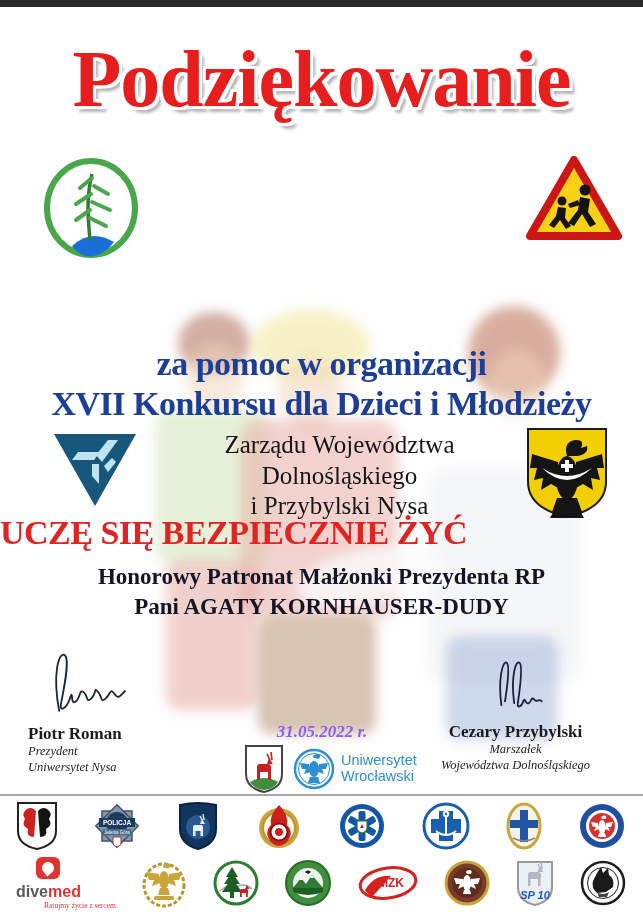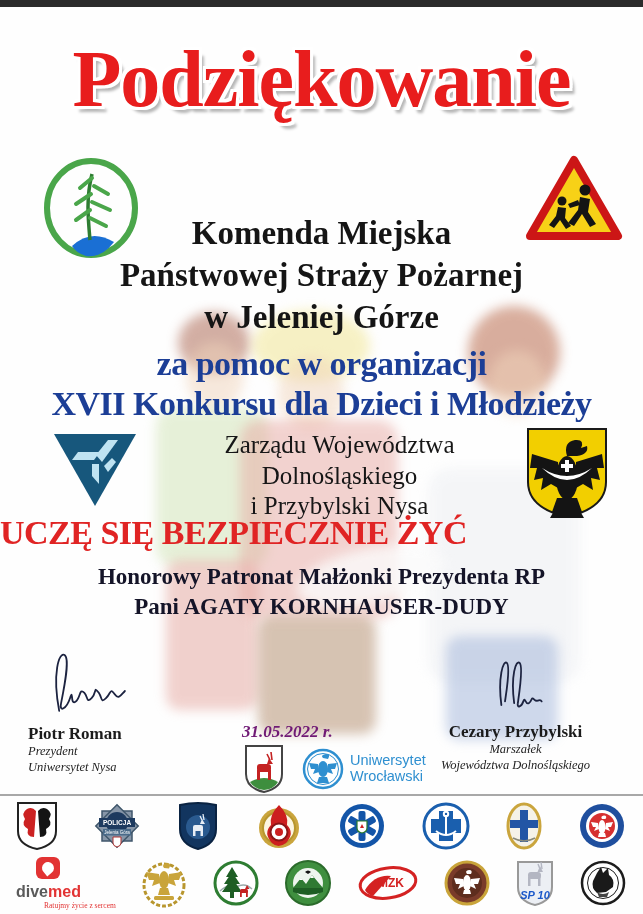--- a/index.html
+++ b/index.html
@@ -28,23 +28,23 @@
     font-size:25px;font-weight:normal;line-height:1.22;color:#161616;padding-left:18px;}
   .slogan{position:absolute;top:514px;left:0;width:100%;text-align:left;
     font-size:34px;font-weight:bold;color:#e02424;letter-spacing:-.5px;}
   .patronage{position:absolute;top:562px;left:0;width:100%;text-align:center;
     font-size:23px;font-weight:bold;line-height:1.3;color:#141428;}
   
   .sig-left{position:absolute;left:28px;top:646px;width:200px;}
   .sig-right{position:absolute;left:408px;top:652px;width:215px;text-align:center;}
   .sig-name{font-size:17px;font-weight:bold;color:#1b1b1b;margin-top:2px;}
   .sig-role{font-size:12.5px;font-style:italic;color:#222;line-height:1.25;}
-  .date{position:absolute;left:242px;top:722px;width:160px;
-    font-size:17px;font-style:italic;font-weight:bold;color:#701a75;}
-  .center-logos{position:absolute;left:244px;top:744px;display:flex;align-items:center;gap:18px;}
+  .date{position:absolute;left:242px;top:722px;width:160px;text-align:center;
+    font-size:17px;font-style:italic;font-weight:bold;color:#8b5cf6;}
+  .center-logos{position:absolute;left:244px;top:744px;display:flex;align-items:center;gap:9px;}
   .uni{display:flex;align-items:center;gap:6px;}
   .uni-text{font-family:"Liberation Sans",sans-serif;font-size:14.5px;line-height:1.1;
     color:#2e8fd0;text-align:left;}
   .divider{position:absolute;top:794px;left:0;width:643px;height:2px;background:#a8a8a8;}
   
   .logo-row{position:absolute;left:16px;width:611px;height:52px;display:flex;
     justify-content:space-between;align-items:center;}
   .row1{top:800px;}
   .row2{top:857px;}
   .logo-cell{display:flex;align-items:center;justify-content:center;}
@@ -103,25 +103,20 @@
       <path d="M52,8 L96,84 L8,84 Z" fill="#f7d117" stroke="#cc1616" stroke-width="8" stroke-linejoin="round"></path>
       <g fill="#141414">
         <circle cx="63" cy="38" r="5.5"></circle>
         <path d="M58,45 L68,47 L66,60 L74,72 L68,75 L60,62 L52,74 L46,71 L56,58 Z"></path>
         <path d="M56,48 L46,52 L48,56 L58,53 Z"></path>
         <circle cx="40" cy="49" r="4.5"></circle>
         <path d="M36,55 L44,56 L43,66 L49,74 L44,77 L38,68 L32,76 L27,73 L34,64 Z"></path>
       </g>
     </svg>
 
-    <div class="recipient">
-      <div>Komenda Miejska</div>
-      <div>Państwowej Straży Pożarnej</div>
-      <div>w Jeleniej Górze</div>
-    </div>
 
     <div class="reason">
       <div>za pomoc w organizacji</div>
       <div>XVII Konkursu dla Dzieci i Młodzieży</div>
     </div>
 
     <svg width="86" height="80" viewBox="0 0 86 80" style="position:absolute;left:52px;top:428px;">
       <polygon points="2,6 84,6 43,78" fill="#17577c"></polygon>
       <g fill="#bfe3f2">
         <polygon points="26,24 48,24 42,32 20,32"></polygon>

